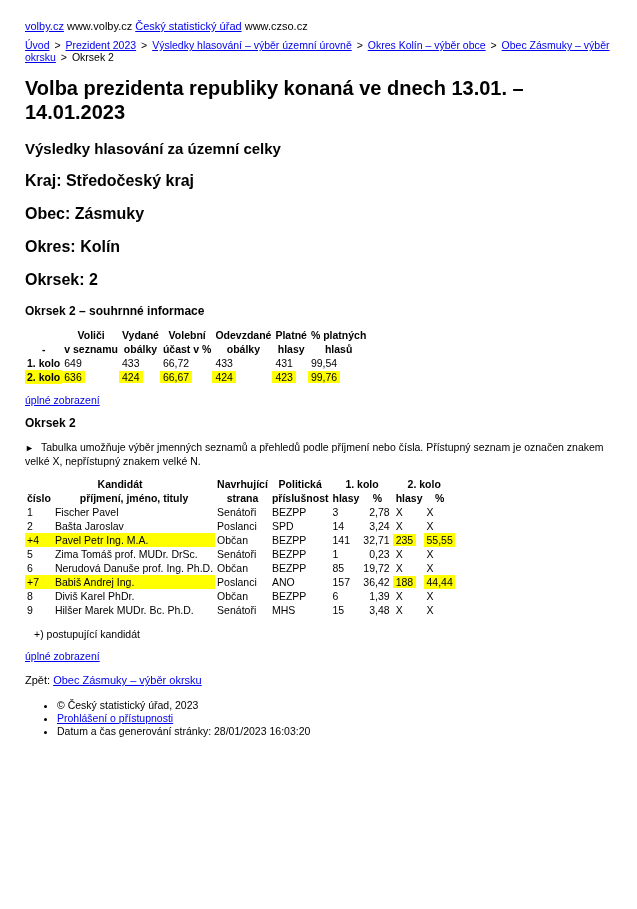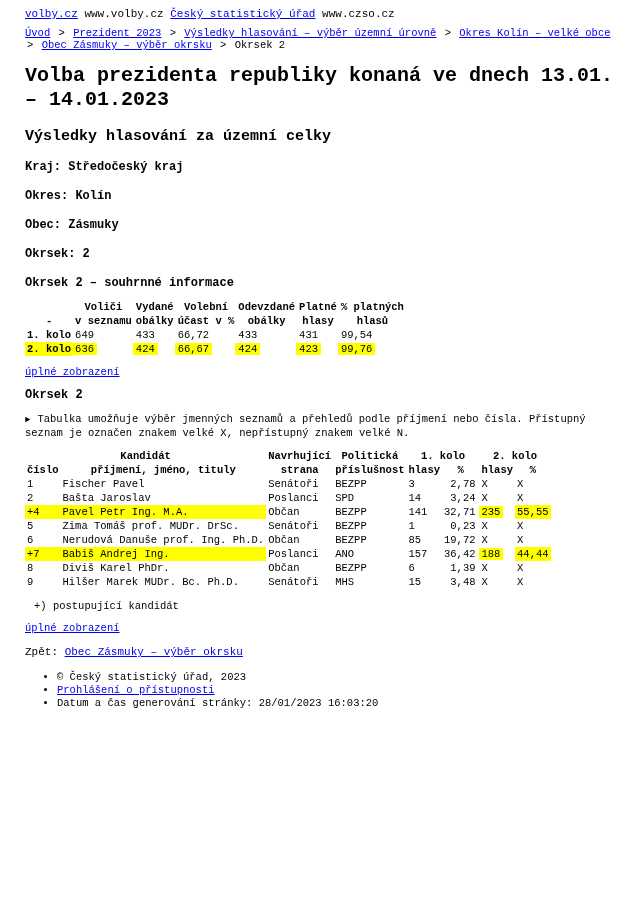--- a/index.html
+++ b/index.html
@@ -1,33 +1,33 @@
 <!DOCTYPE html>
 <html lang="cs"><head>
 <meta charset="utf-8">
 <style>
   html,body{margin:0;padding:0;background:#fff;}
   .page{
     position:relative;
     width:637px;height:909px;
     box-sizing:border-box;
-    padding:8px 22px 0 25px;
+    padding:20px 22px 0 25px;
     overflow:hidden;
     background:#fff;
     color:#000;
-    font-family:Liberation Mono, monospace;
+    font-family:Liberation Sans, sans-serif;
     font-size:11px;
   }
   a{color:#0000EE;text-decoration:underline;cursor:pointer;}
   .toplinks{font-size:11px;margin:0 0 7px 0;}
   .breadcrumb{font-size:10.5px;margin:0 0 13px 0;}
   .bc-sep{margin:0 2px;}
   h1{font-size:20px;font-weight:bold;margin:0 0 16px 0;line-height:1.2;}
   h2{font-size:15px;font-weight:bold;margin:0 0 15px 0;}
-  .meta-line{font-size:12px;font-weight:bold;margin:0 0 15px 0;}
+  .meta-line{font-size:16px;font-weight:bold;margin:0 0 15px 0;}
   .sec-heading{font-size:12px;font-weight:bold;margin:2px 0 10px 0;}
   table{border-collapse:collapse;white-space:nowrap;}
   th,td{padding:1px 2px;font-size:10.5px;line-height:1.15;vertical-align:bottom;}
   th{font-weight:bold;text-align:center;}
   td{text-align:left;}
   .sum-table{margin:0 0 1px 0;}
   .sum-table .rowlab{font-weight:bold;}
   .c-lab{width:30px;}
   .c-vol{width:44px;}
   .c-vyd{width:34px;}
@@ -68,33 +68,33 @@
     <span>www.czso.cz</span>
   </div>
 
   <div class="breadcrumb">
     <a>Úvod</a>
     <span class="bc-sep">&gt;</span>
     <a>Prezident 2023</a>
     <span class="bc-sep">&gt;</span>
     <a>Výsledky hlasování – výběr územní úrovně</a>
     <span class="bc-sep">&gt;</span>
-    <a>Okres Kolín – velké obce</a>
+    <a>Okres Kolín – výběr obce</a>
     <span class="bc-sep">&gt;</span>
     <a>Obec Zásmuky – výběr okrsku</a>
     <span class="bc-sep">&gt;</span>
     <span>Okrsek 2</span>
   </div>
 
   <h1>Volba prezidenta republiky konaná ve dnech 13.01. – 14.01.2023</h1>
   <h2>Výsledky hlasování za územní celky</h2>
 
   <p class="meta-line">Kraj: Středočeský kraj</p>
+  <p class="meta-line">Obec: Zásmuky</p>
   <p class="meta-line">Okres: Kolín</p>
-  <p class="meta-line">Obec: Zásmuky</p>
   <p class="meta-line">Okrsek: 2</p>
 
   <p class="sec-heading">Okrsek 2 – souhrnné informace</p>
 
   <table class="sum-table">
     <colgroup>
       <col class="c-lab">
         <col class="c-vol">
         <col class="c-vyd">
         <col class="c-ucast">

